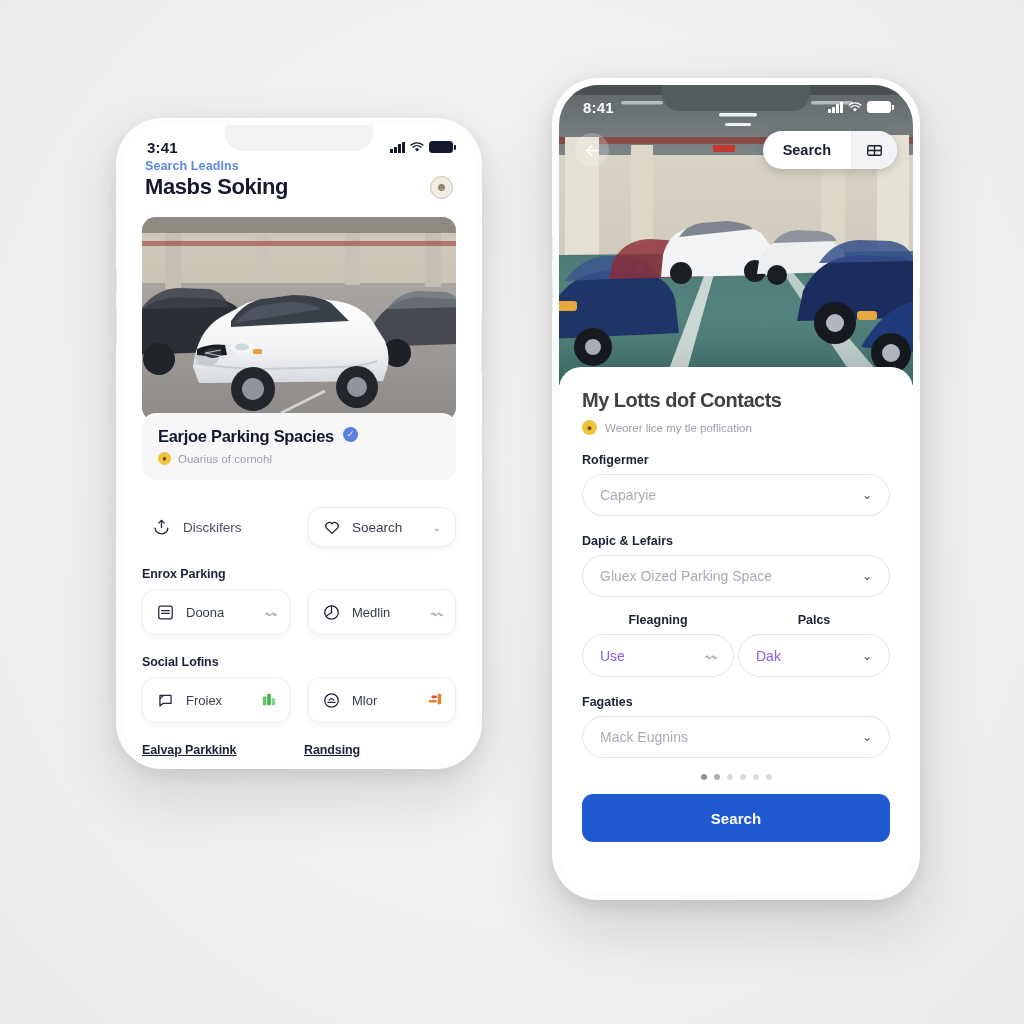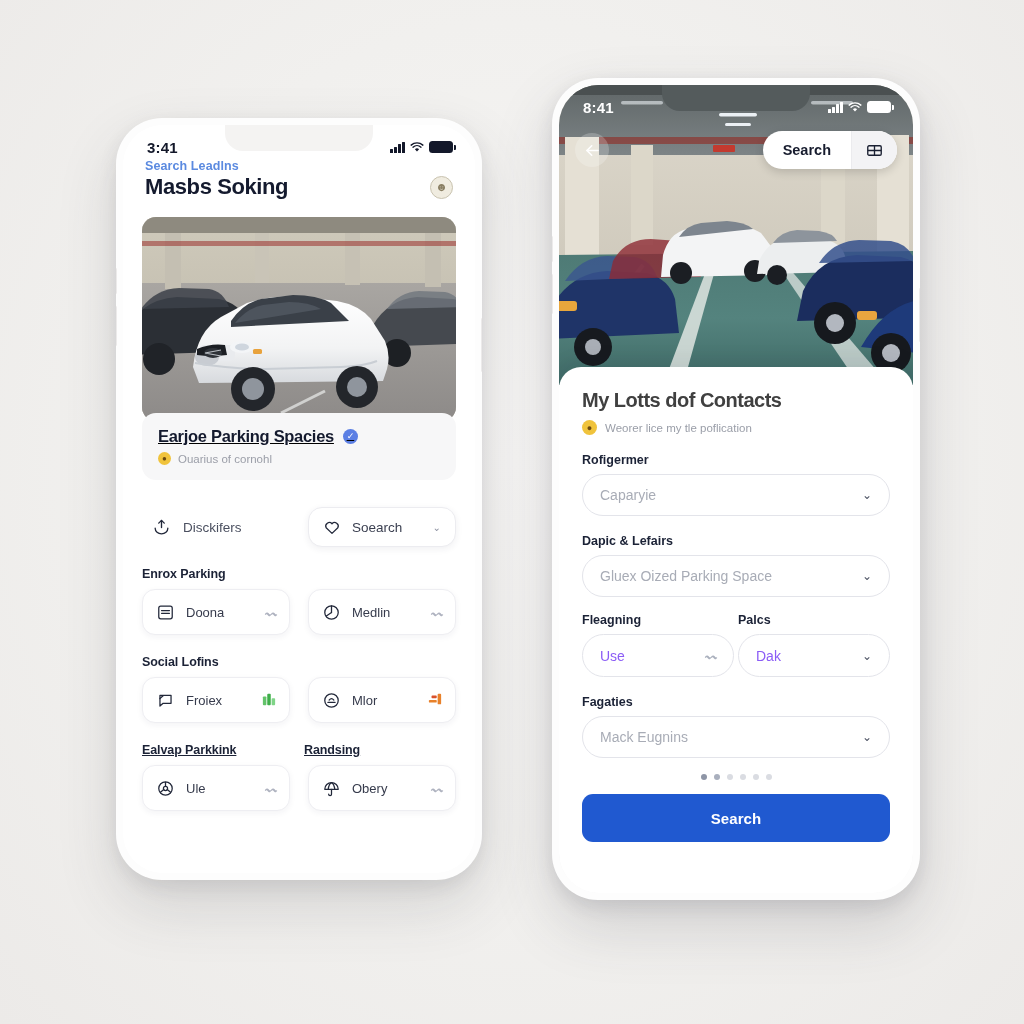--- a/index.html
+++ b/index.html
@@ -16,21 +16,21 @@
   }
 
   
   .phone {
     position: absolute;
     background: #fdfdfd;
     border-radius: 44px;
     overflow: hidden;
   }
   .phone.left {
-    left: 116px; top: 118px; width: 366px; height: 762px;
+    left: 116px; top: 118px; width: 366px; height: 651px;
     box-shadow: 0 26px 60px rgba(60,60,70,.16), 0 6px 18px rgba(60,60,70,.10);
     border-radius: 46px;
   }
   .phone.right {
     left: 552px; top: 78px; width: 368px; height: 822px;
     box-shadow: 0 26px 60px rgba(60,60,70,.18), 0 6px 18px rgba(60,60,70,.12);
     border-radius: 46px;
   }
   .screen {
     position: absolute;
@@ -95,21 +95,21 @@
     position: absolute; top: 92px; left: 19px; right: 19px; height: 204px;
     border-radius: 14px; overflow: hidden;
     background: linear-gradient(#d8d6d2, #c8c6c2);
   }
   .hero svg { display: block; width: 100%; height: 100%; }
 
   .info-card {
     position: absolute; top: 288px; left: 19px; right: 19px;
     background: #f7f7f8; border-radius: 14px; padding: 14px 16px 15px;
   }
-  .ic-titlerow { display: flex; align-items: center; gap: 9px; text-decoration: underline; }
+  .ic-titlerow { display: flex; align-items: flex-start; gap: 9px; }
   .ic-title { font-size: 16.5px; font-weight: 800; color: #141a2e; letter-spacing: -.3px; }
   .ic-badge {
     width: 15px; height: 15px; border-radius: 50%; background: #5b7fe4;
     display: flex; align-items: center; justify-content: center;
     color: #fff; font-size: 9px; line-height: 1;
   }
   .ic-sub { display: flex; align-items: center; gap: 7px; margin-top: 6px; }
   .ic-emoji {
     width: 13px; height: 13px; border-radius: 50%;
     background: #f0c33c; display: flex; align-items: center; justify-content: center;
@@ -206,21 +206,21 @@
   .sel {
     display: flex; align-items: center;
     border: 1px solid #e3e4ea; border-radius: 22px;
     padding: 12px 17px; background: #fff;
   }
   .sel .val { font-size: 14px; color: #a8acb6; }
   .sel .caret { margin-left: auto; color: #4e5464; font-size: 12px; }
   .sel .caret.sq { font-size: 12px; letter-spacing: -1px; color: #aab0bd; }
   .sel.dark .val { color: #8b5cf6; }
 
-  .sel-row { display: flex; gap: 4px; }
+  .sel-row { display: flex; gap: 4px; text-align: center; }
   .sel-row > div { flex: 1 1 0; }
   .sel-row .fl { margin-top: 16px; }
 
   .dots { display: flex; justify-content: center; gap: 7px; margin: 16px 0 0; }
   .dots i { width: 6px; height: 6px; border-radius: 50%; background: #dadce2; display: block; }
   .dots i.on { background: #8e95a6; }
   .dots i.on2 { background: #a9afbd; }
 
   .primary-btn {
     margin-top: 14px; height: 48px; border-radius: 11px;

